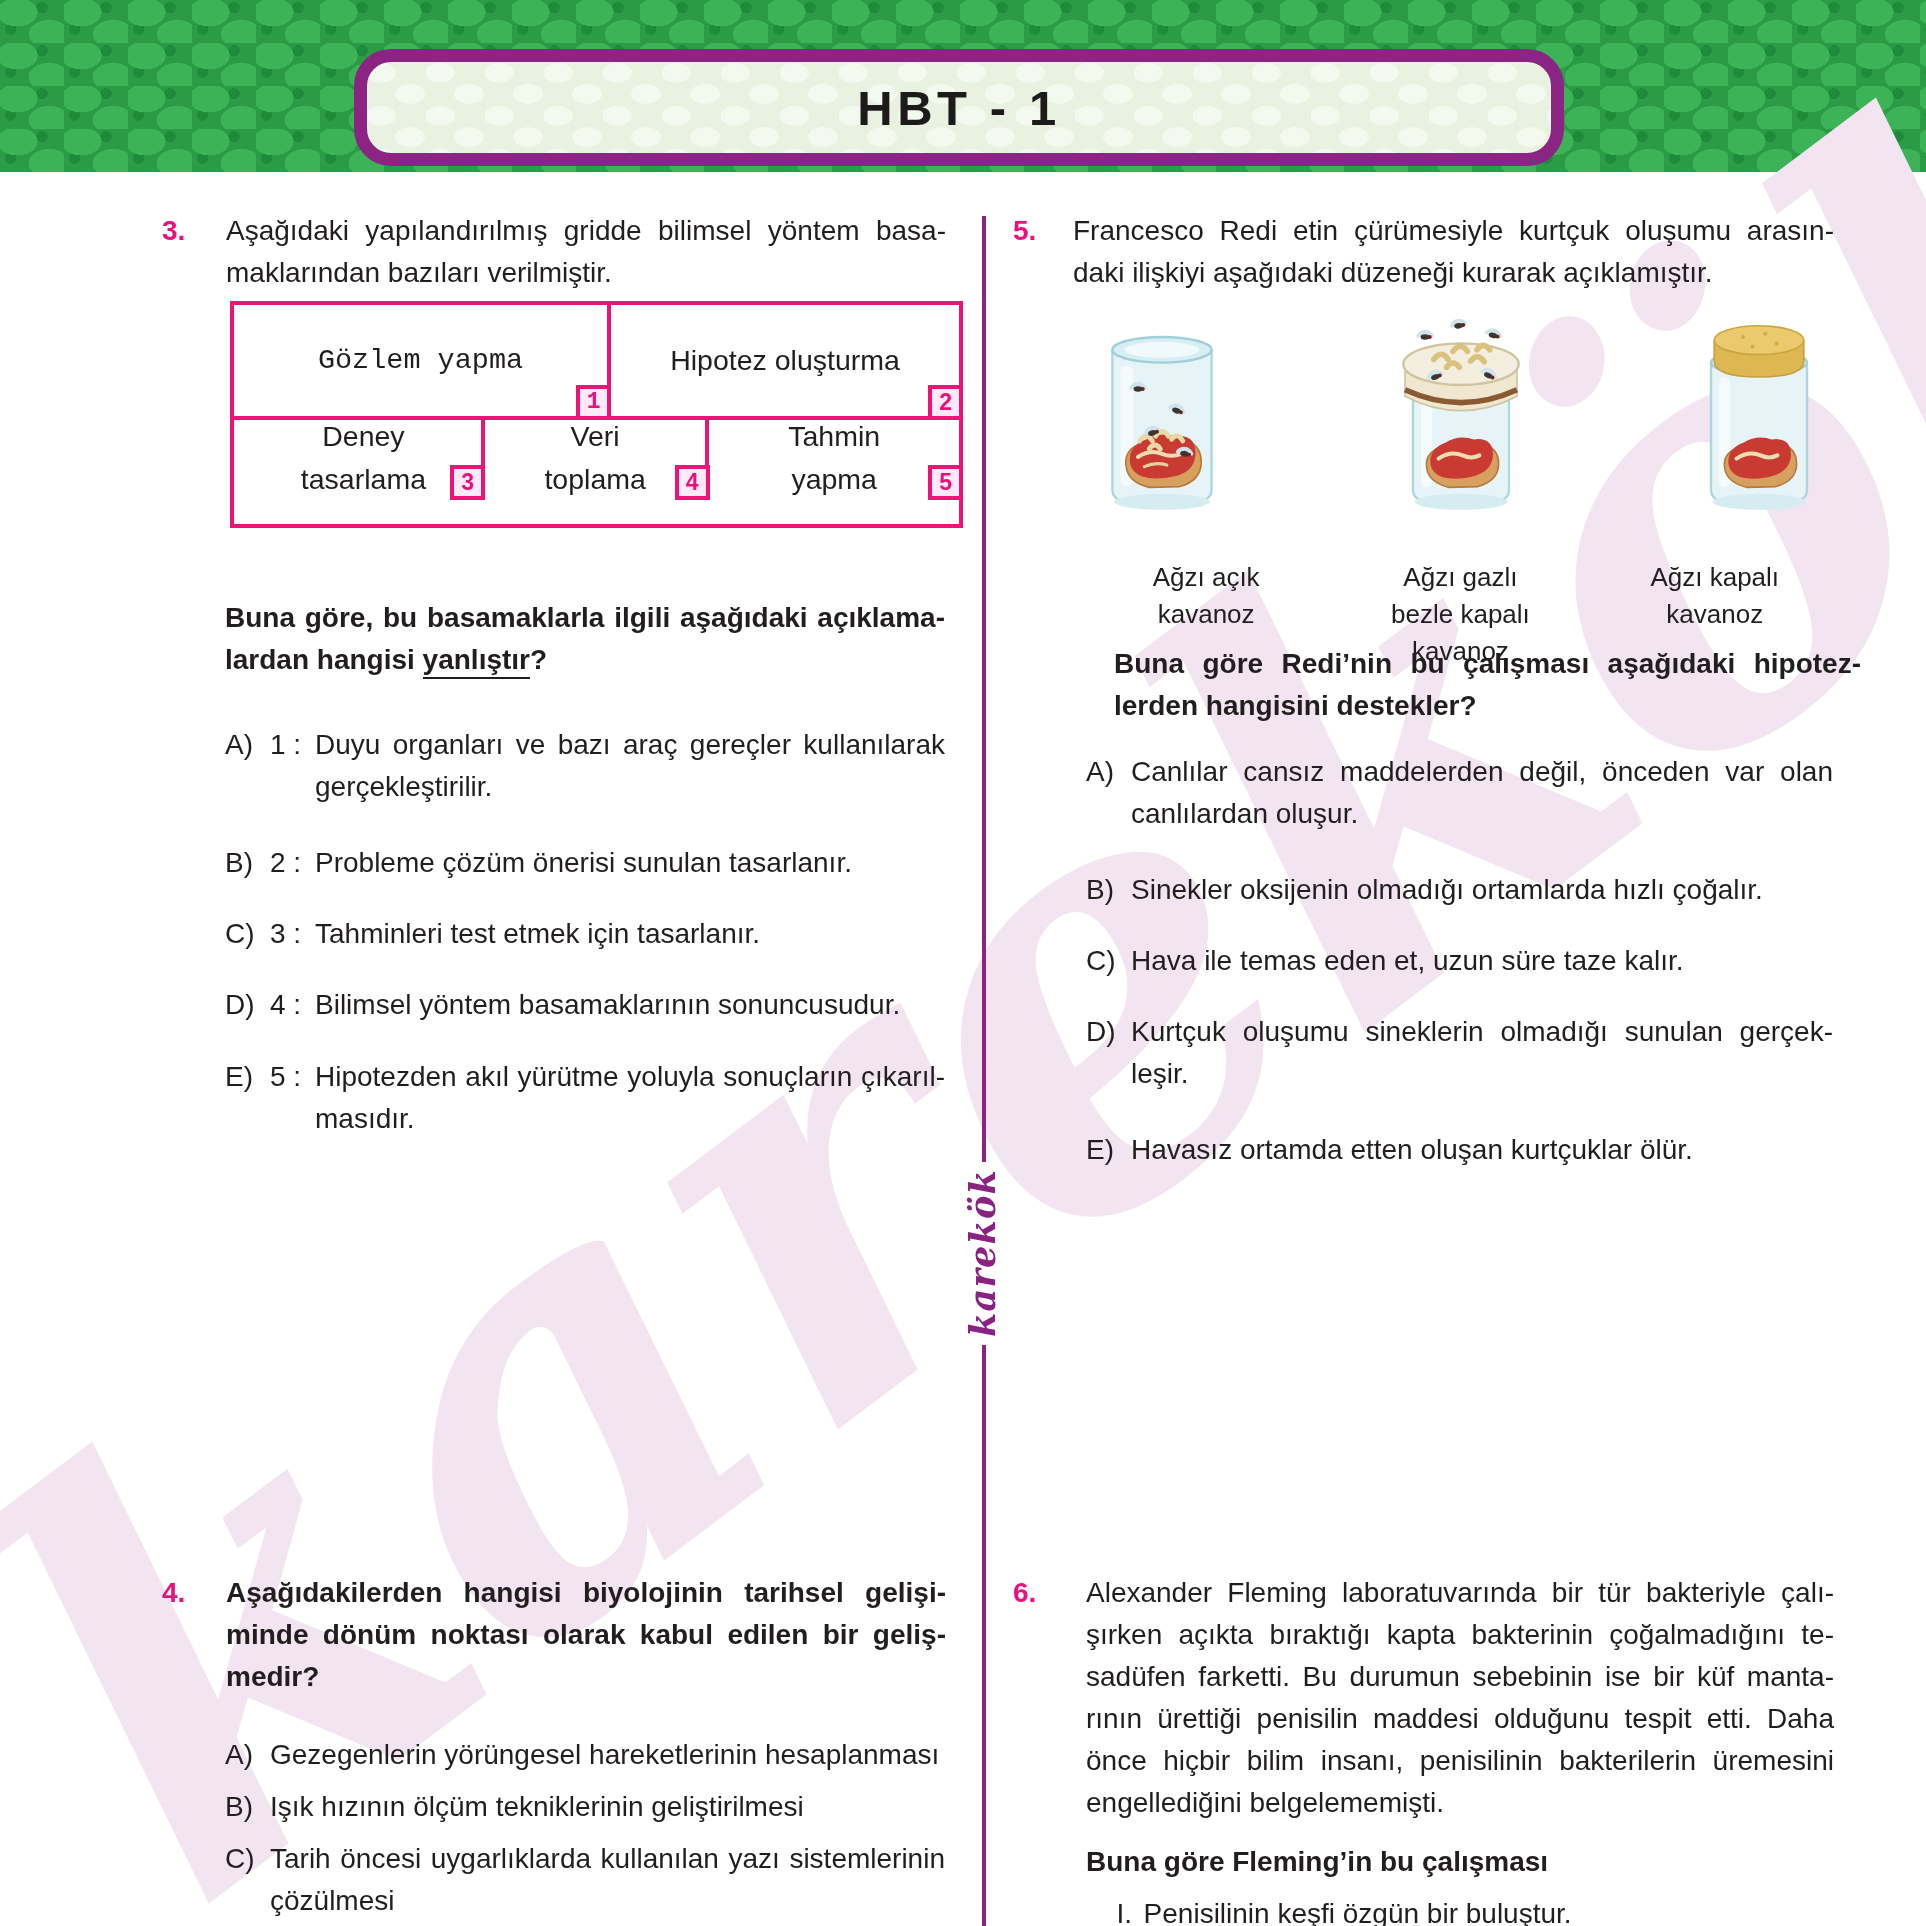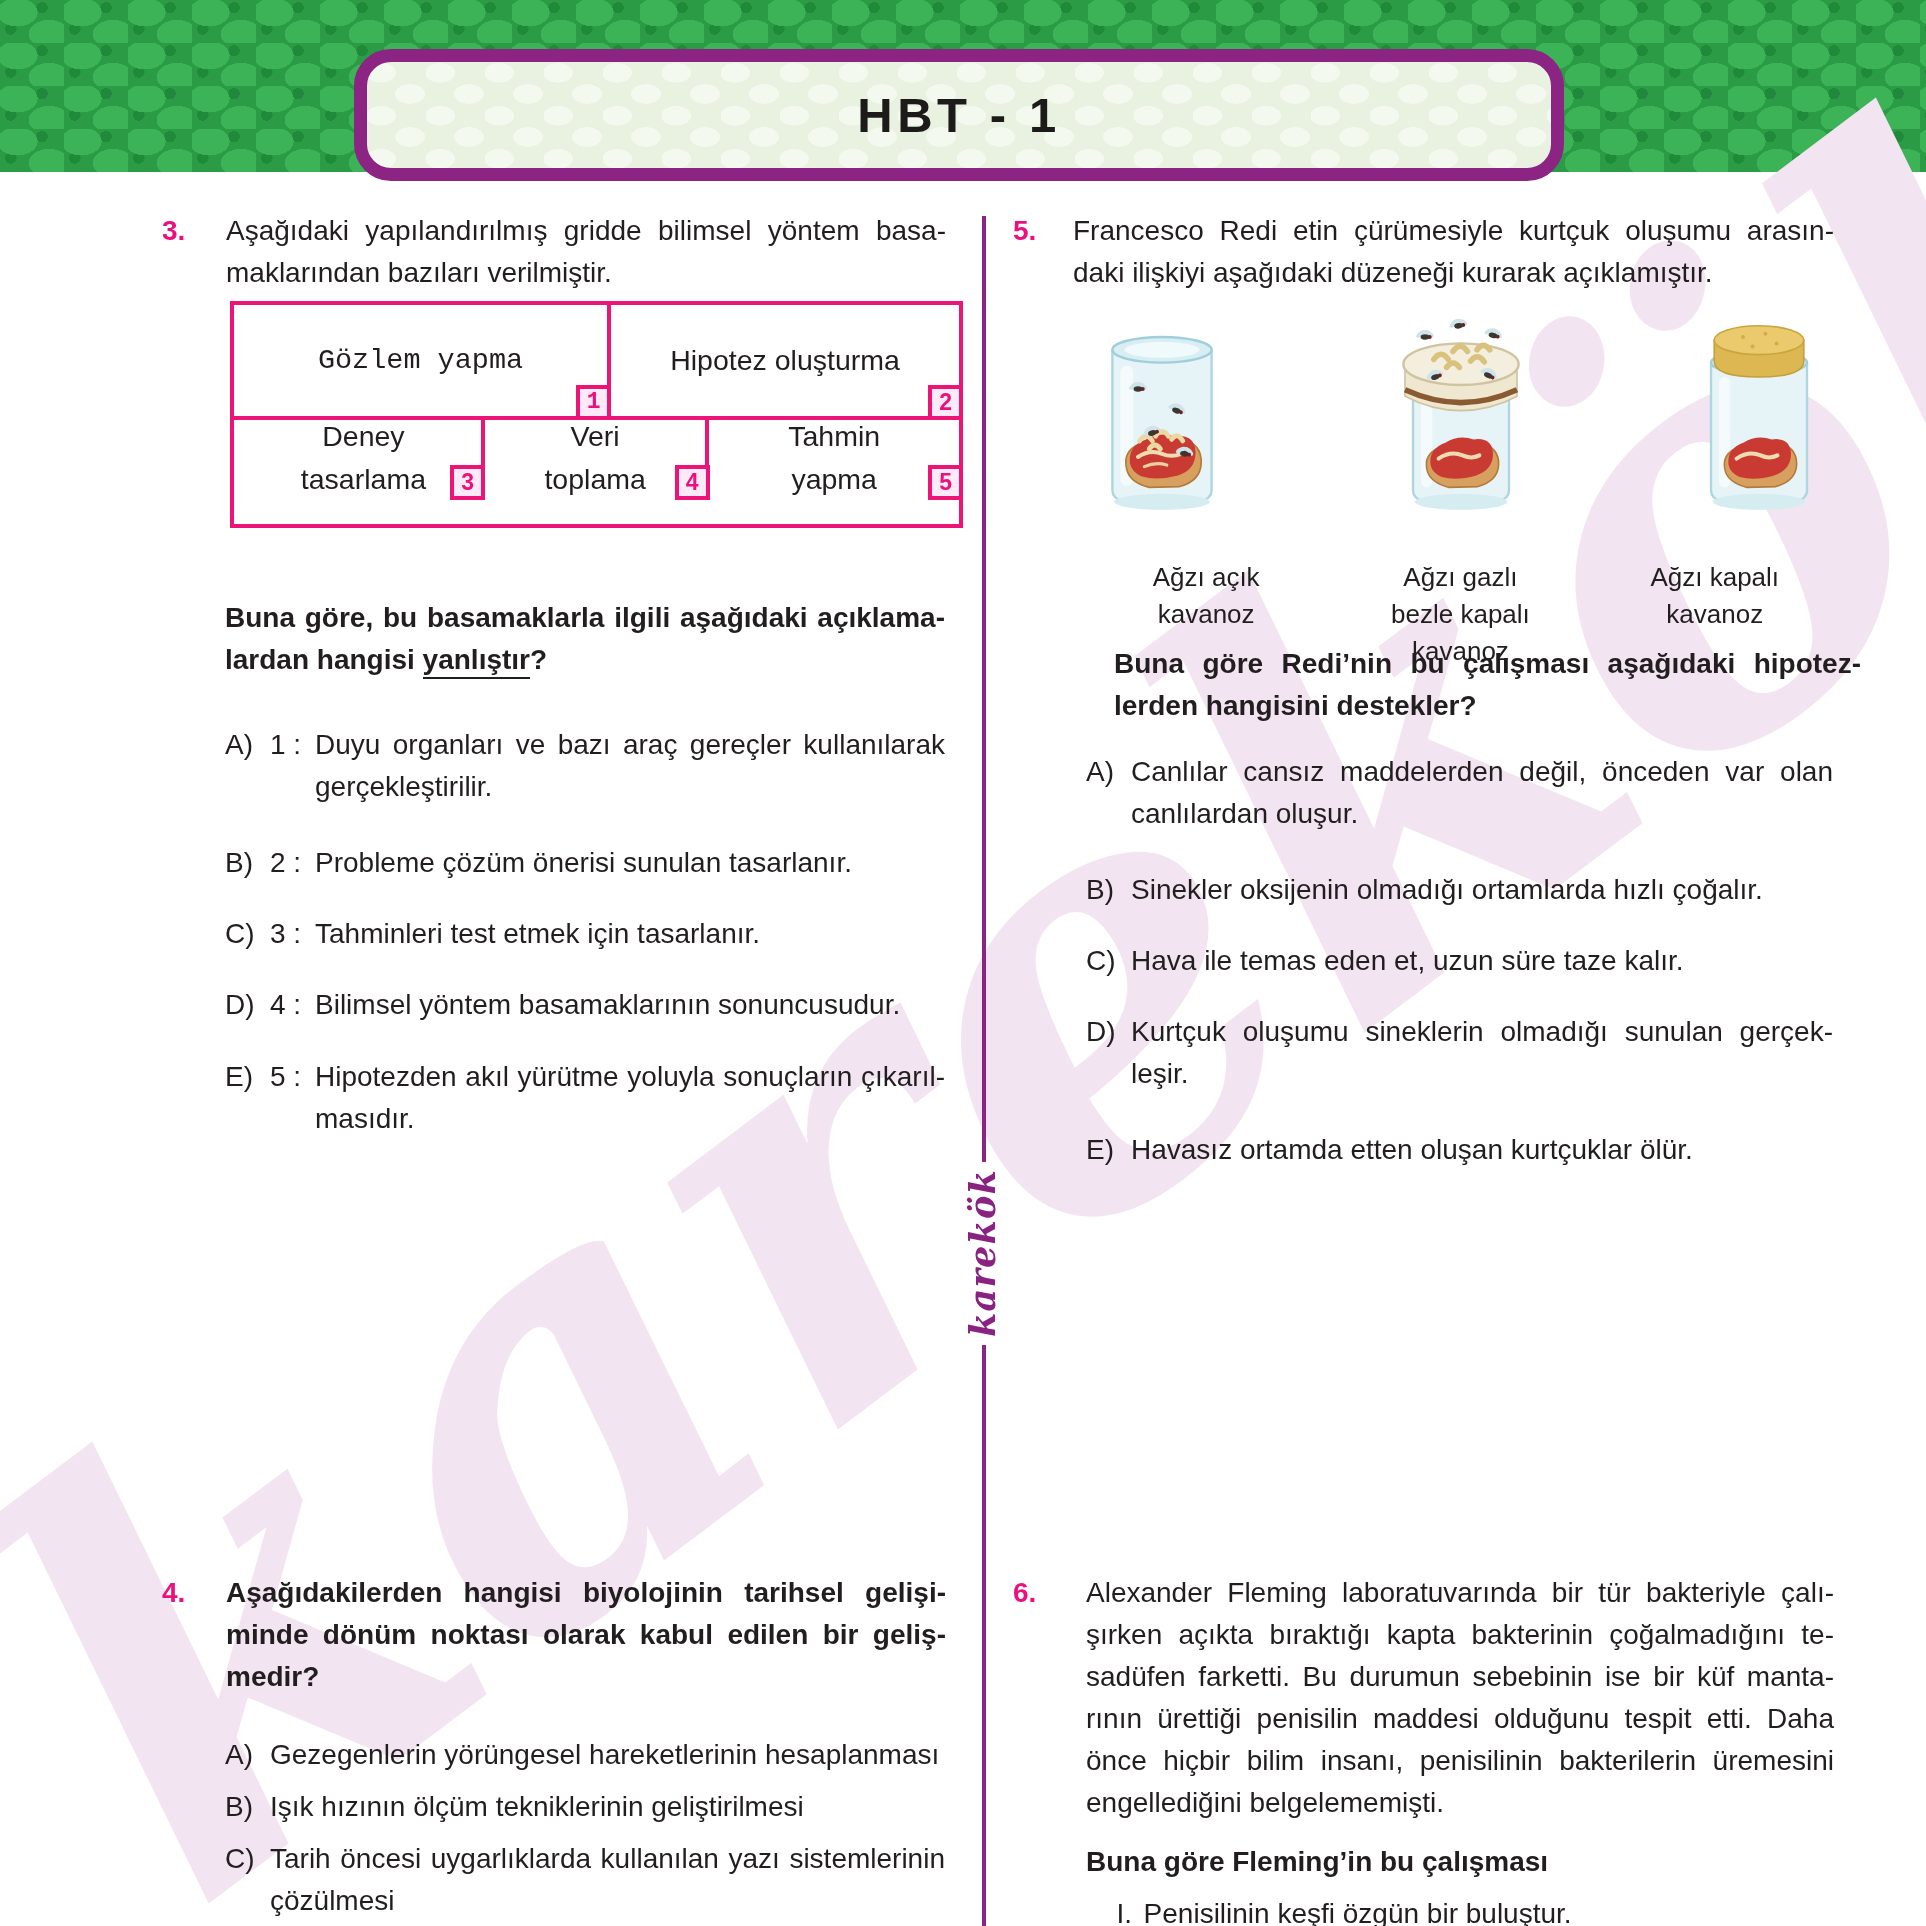--- a/index.html
+++ b/index.html
@@ -10,21 +10,21 @@
   .top-band{position:absolute;left:0;top:0;width:1934px;height:172px;
     background-color:#2c9b45;
     background-image:
       radial-gradient(21px 14.6px at 17.3px 12.3px,#3db357 96%,transparent 97%),
       radial-gradient(21px 14.6px at 49px 34px,#3db357 96%,transparent 97%),
       radial-gradient(6.2px 6.2px at 42px 7.7px,#1e8a3a 92%,transparent 93%),
       radial-gradient(6.2px 6.2px at 10.8px 29px,#1e8a3a 92%,transparent 93%);
     background-size:64px 43px;}
 
   
-  .header-box{position:absolute;left:354px;top:49px;width:1210px;height:132px;box-sizing:border-box;
+  .header-box{position:absolute;left:354px;top:49px;width:1210px;height:117px;box-sizing:border-box;
     border:13px solid #8b2483;border-radius:37px;
     background-color:#e9f1e1;
     background-image:
       radial-gradient(15.4px 10px at 14px 10.8px,#f4f9ef 95%,transparent),
       radial-gradient(15.4px 10px at 43px 32px,#f4f9ef 95%,transparent);
     background-size:59px 43px;
     display:flex;align-items:center;justify-content:center;}
   .header-title{font-size:49px;font-weight:700;letter-spacing:4.6px;color:#1d1b1a;}
 
   

